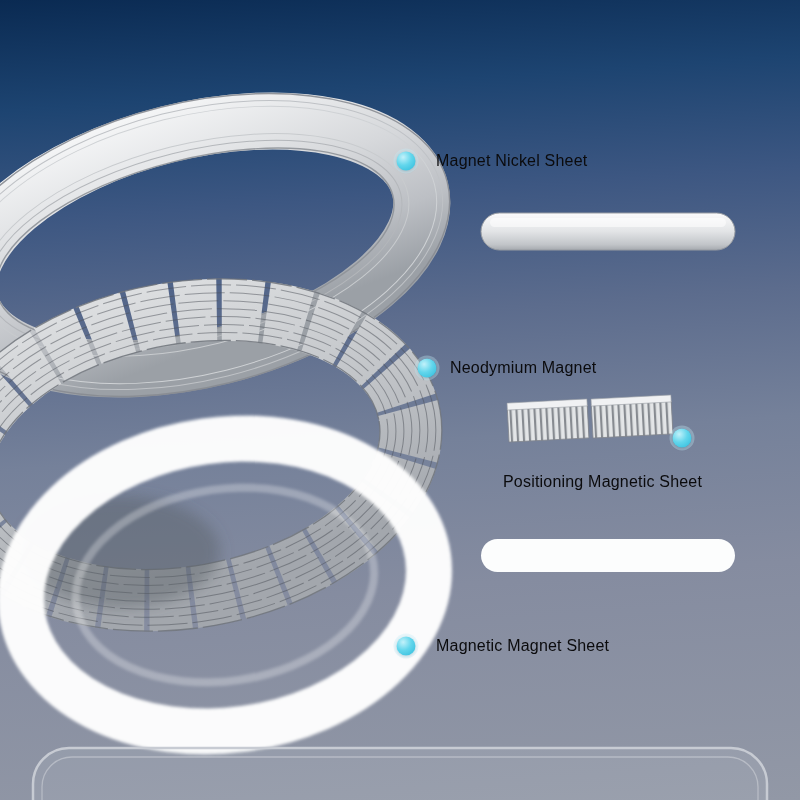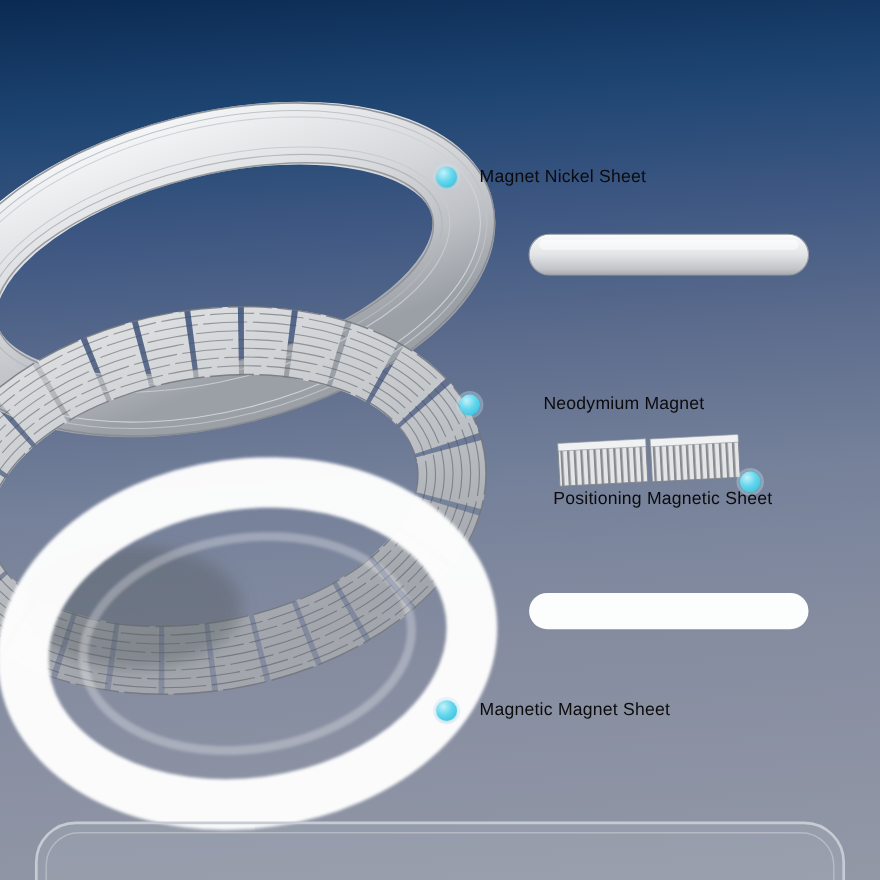--- a/index.html
+++ b/index.html
@@ -134,22 +134,22 @@
 
     <rect x="481" y="539" width="254" height="33" rx="16.5" fill="#fcfdfd"></rect>
   </svg>
 
   <div class="layer">
 
     <span class="dot" style="left:406px; top:161px;"></span>
     <div class="label" style="left:436px; top:161px;">Magnet Nickel Sheet</div>
 
     <span class="dot" style="left:427px; top:368px;"></span>
-    <div class="label" style="left:450px; top:368px;margin-left:44px;">Neodymium Magnet</div>
+    <div class="label" style="left:450px; top:368px;">Neodymium Magnet</div>
 
     <span class="dot" style="left:682px; top:438px;"></span>
-    <div class="label" style="left:503px; top:454px;">Positioning Magnetic Sheet</div>
+    <div class="label" style="left:503px; top:482px;">Positioning Magnetic Sheet</div>
 
     <span class="dot" style="left:406px; top:646px;"></span>
     <div class="label" style="left:436px; top:646px;">Magnetic Magnet Sheet</div>
 
   </div>
 </div>
 
 </body></html>

